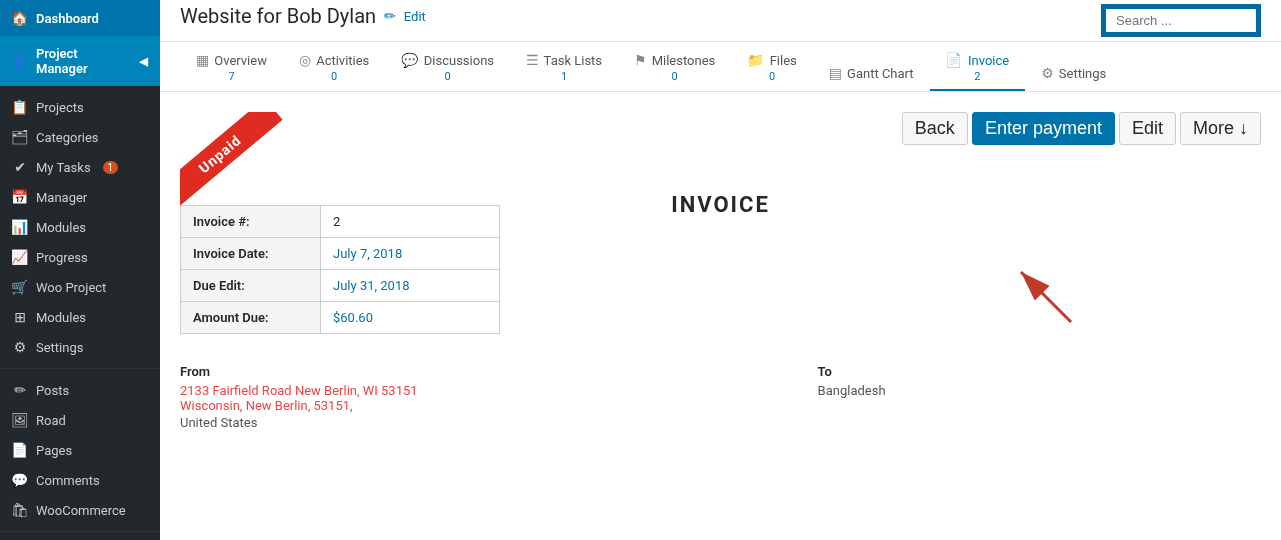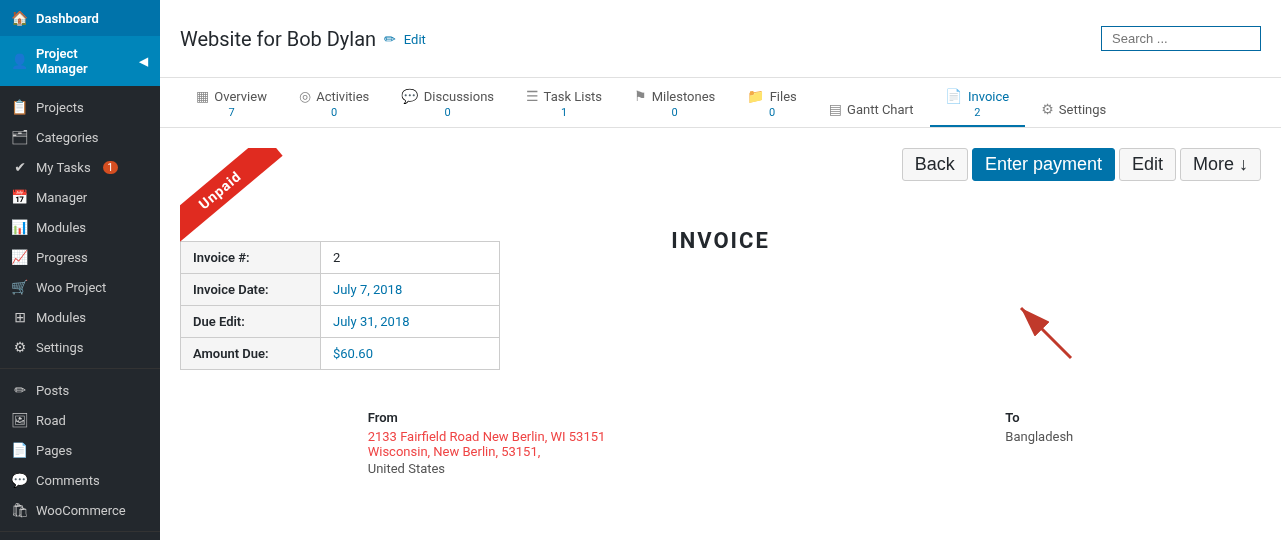--- a/index.html
+++ b/index.html
@@ -61,44 +61,44 @@
       display: flex;
       flex-direction: column;
       overflow: hidden;
       background: #f1f1f1;
     }
 
     
     #topbar {
       background: #fff;
       border-bottom: 1px solid #e0e0e0;
-      padding: 26px 20px;
-      display: flex;
-      align-items: flex-end;
+      padding: 4px 20px;
+      display: flex;
+      align-items: flex-start;
       justify-content: space-between;
     }
     .project-title {
       font-size: 20px;
       font-weight: 400;
       color: #23282d;
       display: flex;
       align-items: center;
       gap: 8px;
     }
     .edit-link {
       color: #0073aa;
       font-size: 13px;
       cursor: pointer;
       display: flex;
       align-items: center;
       gap: 3px;
       text-decoration: none;
     }
     .search-box {
-      border: 1px solid #0369a1;
+      border: 5px solid #0369a1;
       padding: 4px 10px;
       font-size: 13px;
       color: #737373;
       width: 160px;
       background: #fff;
     }
 
     
     #nav-tabs {
       background: #fff;
@@ -229,24 +229,23 @@
     .red-arrow {
       position: absolute;
       top: 140px;
       right: 180px;
       width: 80px;
       height: 80px;
     }
 
     
     .from-to-section {
-      margin-top: 40px;
+      margin-top: 30px;
       display: flex;
       gap: 400px;
-      justify-content: center;
     }
     .from-block, .to-block {
       font-size: 13px;
     }
     .from-block .from-label, .to-block .to-label {
       font-weight: 600;
       margin-bottom: 4px;
       color: #23282d;
     }
     .from-block .company-name {

